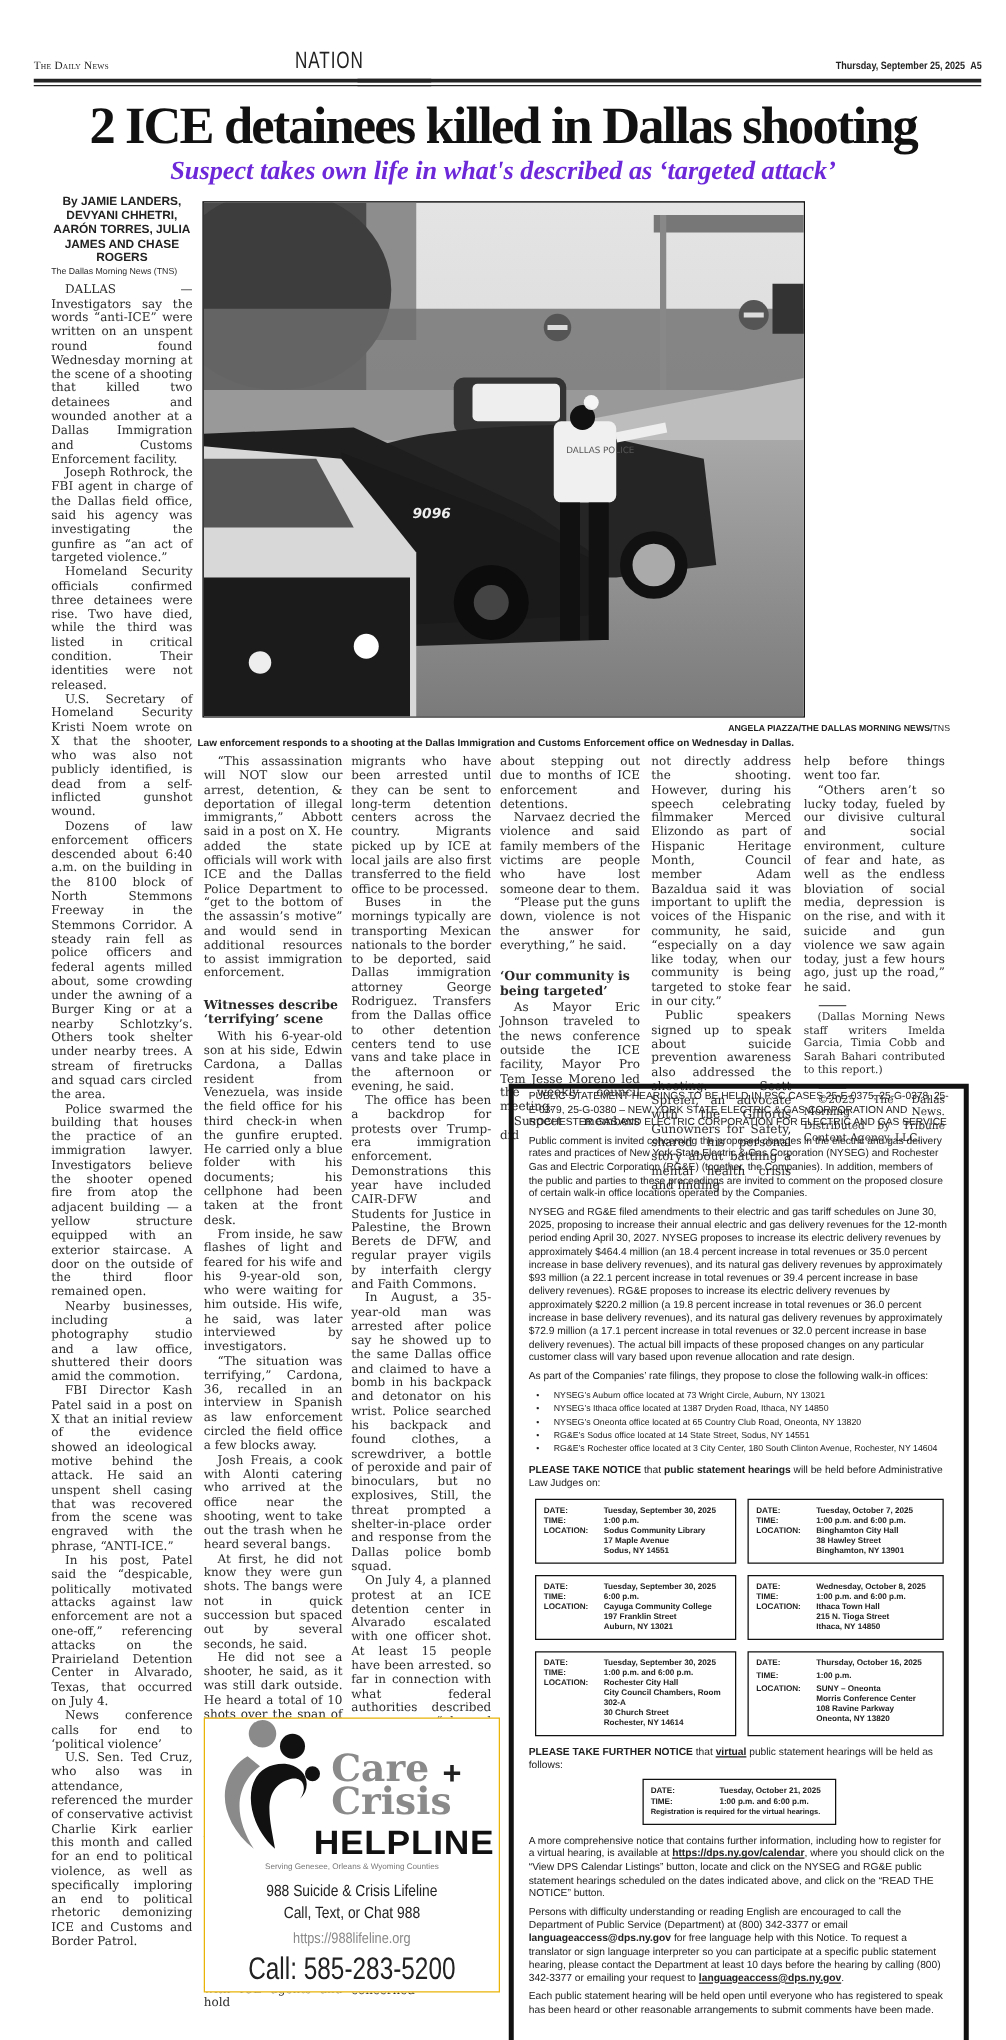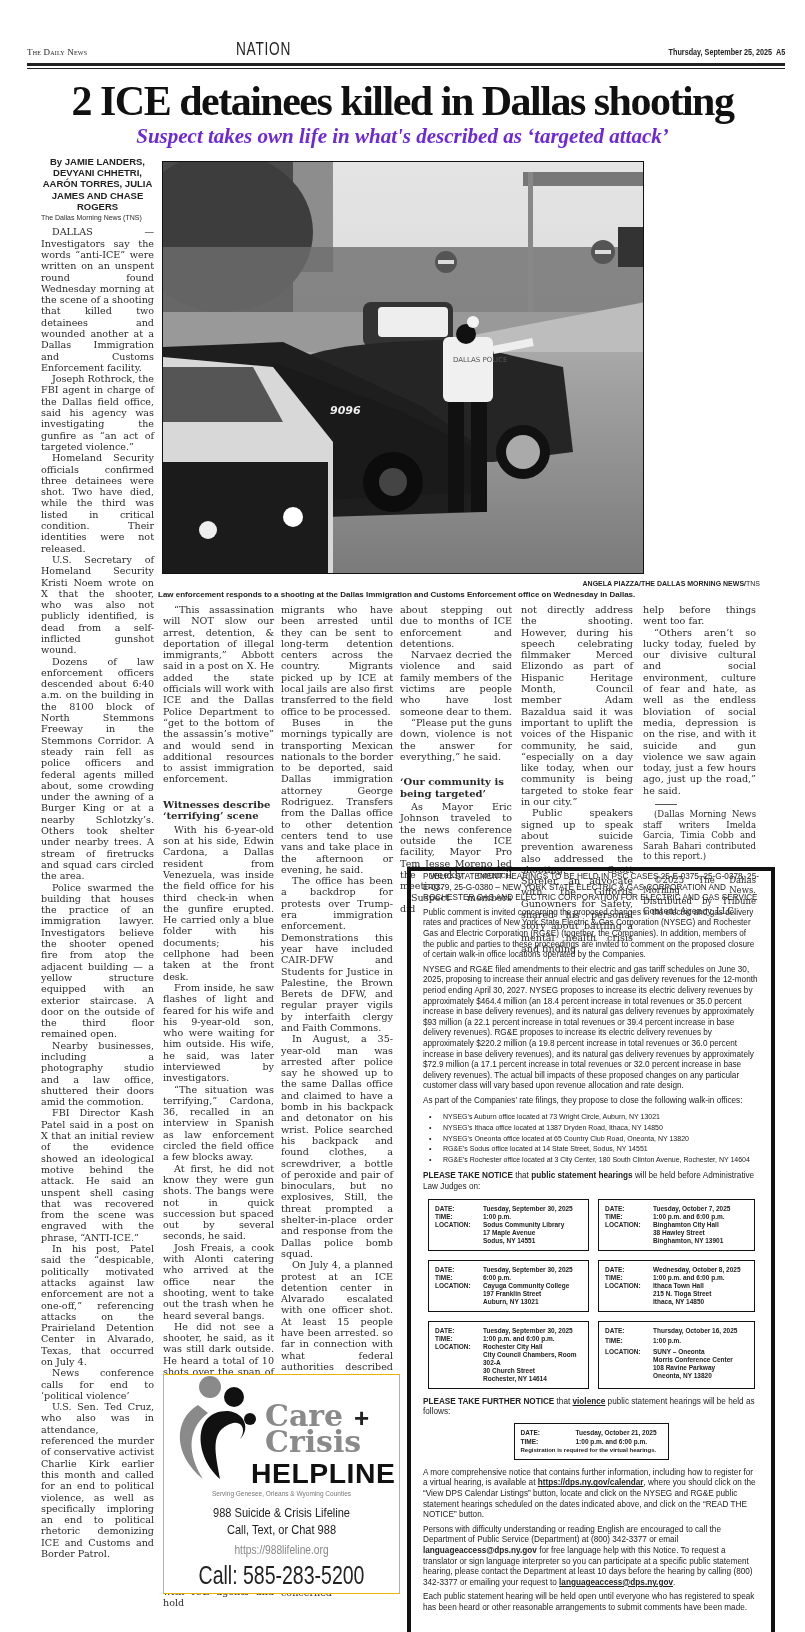--- a/index.html
+++ b/index.html
@@ -64,21 +64,21 @@
 
 <h1 class="headline">2 ICE detainees killed in Dallas shooting</h1>
 <h2 class="deck">Suspect takes own life in what's described as ‘targeted attack’</h2>
 
 <div class="col" style="left:41px; top:156px; width:113px;">
   <div class="byline">By JAMIE LANDERS, DEVYANI CHHETRI, AARÓN TORRES, JULIA JAMES AND CHASE ROGERS</div>
   <div class="bysrc">The Dallas Morning News (TNS)</div>
   <div id="c1">
       <p>DALLAS — Investigators say the words “anti-ICE” were written on an unspent round found Wednesday morning at the scene of a shooting that killed two detainees and wounded another at a Dallas Immigration and Customs Enforcement facility.</p>
       <p>Joseph Rothrock, the FBI agent in charge of the Dallas field office, said his agency was investigating the gunfire as “an act of targeted violence.”</p>
-      <p>Homeland Security officials confirmed three detainees were shot. Two have died, while the third was listed in critical condition. Their identities were not released.</p>
+      <p>Homeland Security officials confirmed three detainees were rise. Two have died, while the third was listed in critical condition. Their identities were not released.</p>
       <p>U.S. Secretary of Homeland Security Kristi Noem wrote on X that the shooter, who was also not publicly identified, is dead from a self-inflicted gunshot wound.</p>
       <p>Dozens of law enforcement officers descended about 6:40 a.m. on the building in the 8100 block of North Stemmons Freeway in the Stemmons Corridor. A steady rain fell as police officers and federal agents milled about, some crowding under the awning of a Burger King or at a nearby Schlotzky’s. Others took shelter under nearby trees. A stream of firetrucks and squad cars circled the area.</p>
       <p>Police swarmed the building that houses the practice of an immigration lawyer. Investigators believe the shooter opened fire from atop the adjacent building — a yellow structure equipped with an exterior staircase. A door on the outside of the third floor remained open.</p>
       <p>Nearby businesses, including a photography studio and a law office, shuttered their doors amid the commotion.</p>
       <p>FBI Director Kash Patel said in a post on X that an initial review of the evidence showed an ideological motive behind the attack. He said an unspent shell casing that was recovered from the scene was engraved with the phrase, “ANTI-ICE.”</p>
       <p>In his post, Patel said the “despicable, politically motivated attacks against law enforcement are not a one-off,” referencing attacks on the Prairieland Detention Center in Alvarado, Texas, that occurred on July 4.</p>
       <p>News conference calls for end to ‘political violence’</p>
       <p>U.S. Sen. Ted Cruz, who also was in attendance, referenced the murder of conservative activist Charlie Kirk earlier this month and called for an end to political violence, as well as specifically imploring an end to political rhetoric demonizing ICE and Customs and Border Patrol.</p>
     </div>
 </div>
@@ -139,22 +139,22 @@
 
 <div class="col" style="left:163px; top:604px; width:111px;">
   <div id="c2">
       <p>“This assassination will NOT slow our arrest, detention, &amp; deportation of illegal immigrants,” Abbott said in a post on X. He added the state officials will work with ICE and the Dallas Police Department to “get to the bottom of the assassin’s motive” and would send in additional resources to assist immigration enforcement.</p>
     </div>
   <h4>Witnesses describe ‘terrifying’ scene</h4>
   <div id="c2b">
       <p>With his 6-year-old son at his side, Edwin Cardona, a Dallas resident from Venezuela, was inside the field office for his third check-in when the gunfire erupted. He carried only a blue folder with his documents; his cellphone had been taken at the front desk.</p>
       <p>From inside, he saw flashes of light and feared for his wife and his 9-year-old son, who were waiting for him outside. His wife, he said, was later interviewed by investigators.</p>
       <p>“The situation was terrifying,” Cardona, 36, recalled in an interview in Spanish as law enforcement circled the field office a few blocks away.</p>
+      <p>Josh Freais, a cook with Alonti catering who arrived at the office near the shooting, went to take out the trash when he heard several bangs.</p>
       <p>At first, he did not know they were gun shots. The bangs were not in quick succession but spaced out by several seconds, he said.</p>
-      <p>Josh Freais, a cook with Alonti catering who arrived at the office near the shooting, went to take out the trash when he heard several bangs.</p>
       <p>He did not see a shooter, he said, as it was still dark outside. He heard a total of 10 shots over the span of 60 to 90 seconds. He didn’t hear any shots before he stepped outside to take out the trash.</p>
       <p>“It’s really tough. It’s sad,” Freais said in a phone interview Wednesday morning. “I’ve never been this close to anything like this.”</p>
     </div>
   <h4>Backdrop for protests</h4>
   <div id="c2c">
       <p>The Dallas ICE field office is used for migrants to check in with ICE agents and hold</p>
     </div>
 </div>
 
 <div class="col" style="left:281px; top:604px; width:112px;">
@@ -274,21 +274,21 @@
       </div>
       <div class="hbox">
         <span>DATE:</span>
         <span>Thursday, October 16, 2025</span>
         <span>TIME:</span>
         <span>1:00 p.m.</span>
         <span>LOCATION:</span>
         <span>SUNY – Oneonta<br>Morris Conference Center<br>108 Ravine Parkway<br>Oneonta, NY 13820</span>
       </div>
     </div>
-  <p><b>PLEASE TAKE FURTHER NOTICE</b><span> that </span><span class="u">violence</span><span> public statement hearings will be held as follows:</span></p>
+  <p><b>PLEASE TAKE FURTHER NOTICE</b><span> that </span><span class="u">virtual</span><span> public statement hearings will be held as follows:</span></p>
   <div class="vbox">
     <span>DATE:</span>
       <span>Tuesday, October 21, 2025</span>
     <span>TIME:</span>
       <span>1:00 p.m. and 6:00 p.m.</span>
     <span style="grid-column:1 / 3; font-size:6px;">Registration is required for the virtual hearings.</span>
   </div>
   <p><span>A more comprehensive notice that contains further information, including how to register for a virtual hearing, is available at </span><a class="u" style="color:#222">https://dps.ny.gov/calendar</a><span>, where you should click on the “View DPS Calendar Listings” button, locate and click on the NYSEG and RG&amp;E public statement hearings scheduled on the dates indicated above, and click on the “READ THE NOTICE” button.</span></p>
   <p><span>Persons with difficulty understanding or reading English are encouraged to call the Department of Public Service (Department) at (800) 342-3377 or email </span><b>languageaccess@dps.ny.gov</b><span> for free language help with this Notice. To request a translator or sign language interpreter so you can participate at a specific public statement hearing, please contact the Department at least 10 days before the hearing by calling (800) 342-3377 or emailing your request to </span><a class="u" style="color:#222">languageaccess@dps.ny.gov</a><span>.</span></p>
   <p>Each public statement hearing will be held open until everyone who has registered to speak has been heard or other reasonable arrangements to submit comments have been made.</p>

